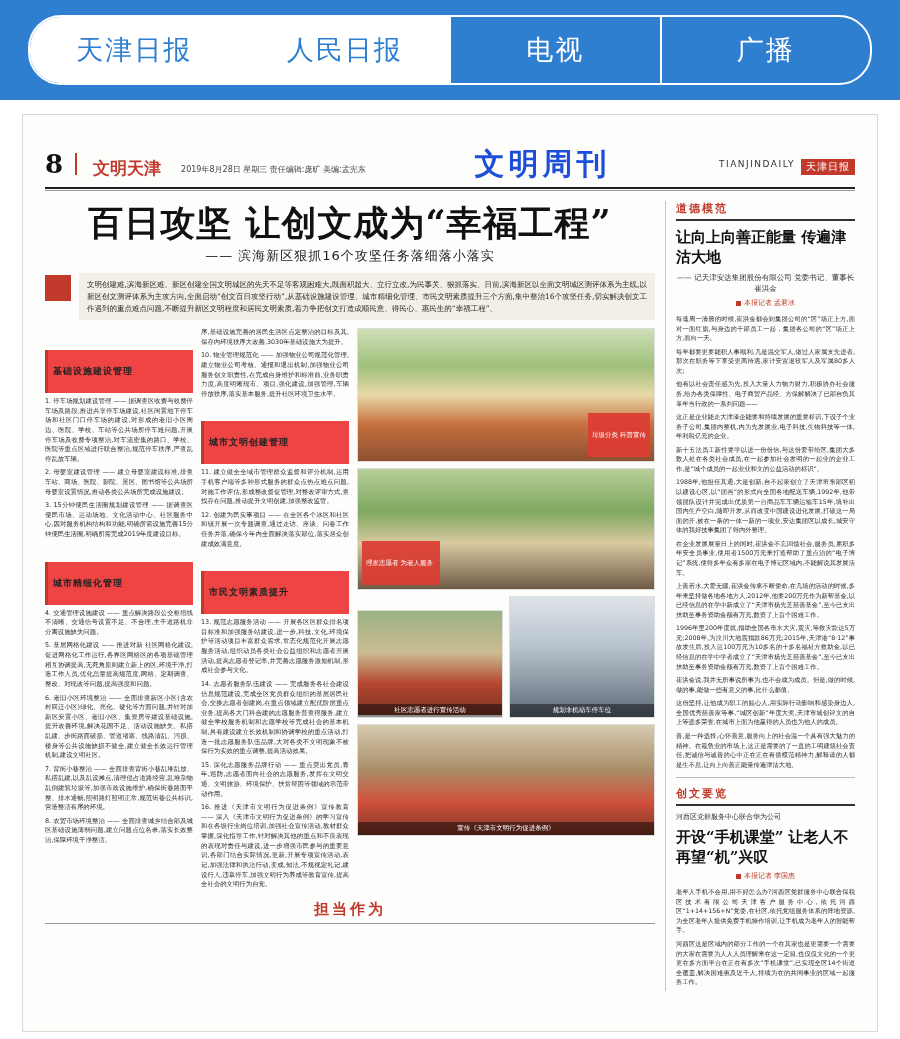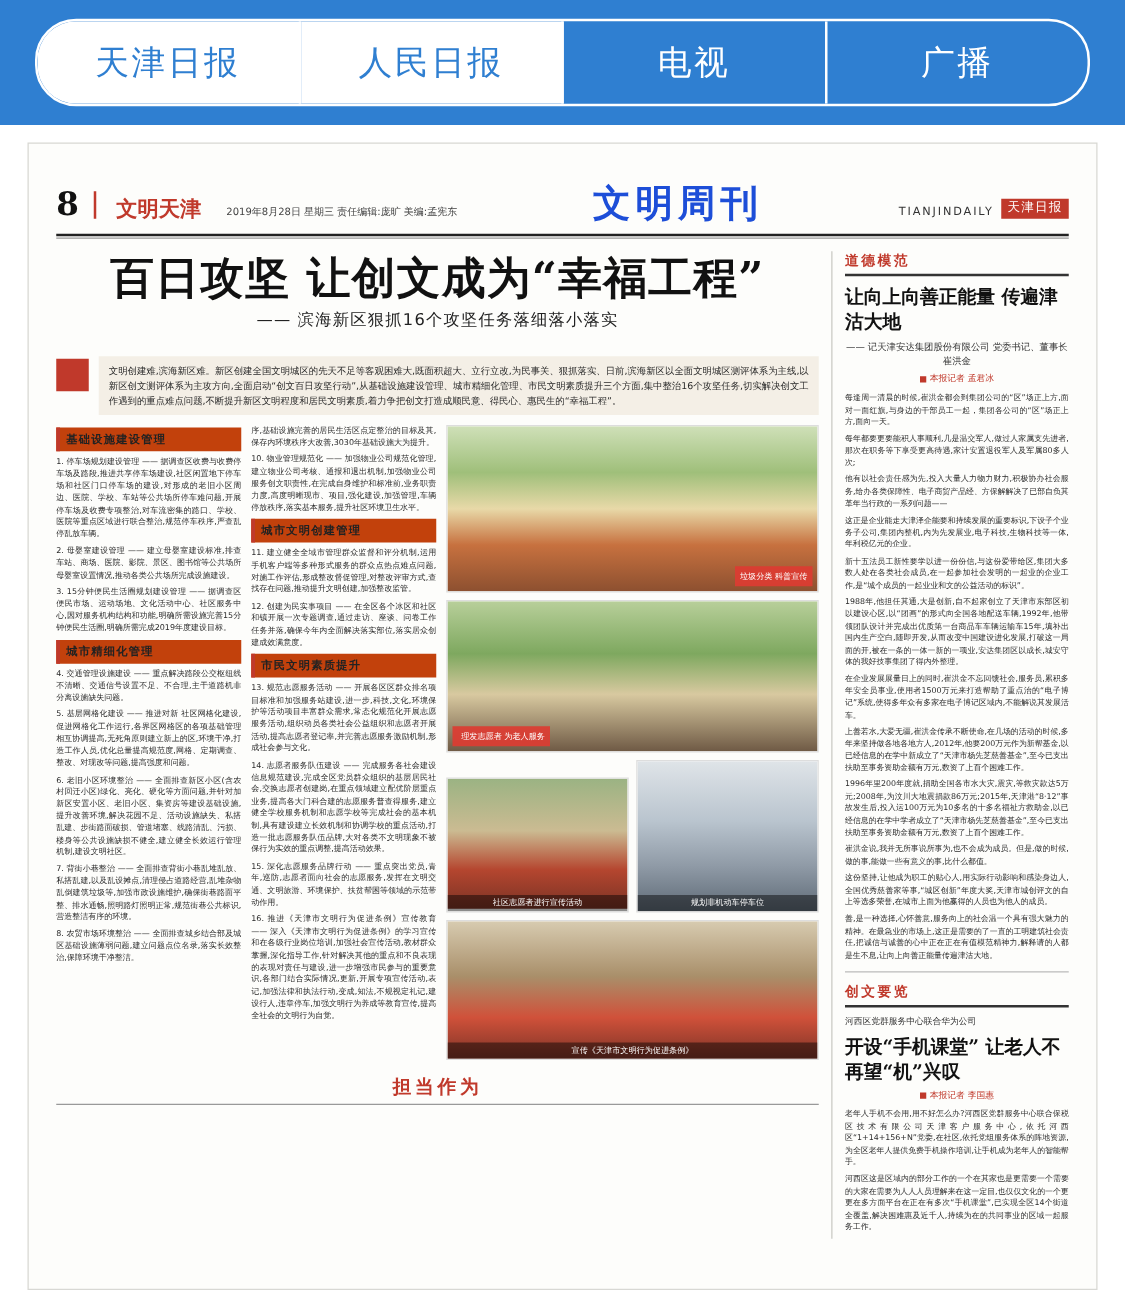--- a/index.html
+++ b/index.html
@@ -34,67 +34,67 @@
   .masthead{display:flex;align-items:flex-end;gap:10px;padding-bottom:6px;}
   .pageno{font-family:"DejaVu Serif","Liberation Serif",serif;font-size:26px;font-weight:bold;color:#111;line-height:1;}
   .vbar{width:2px;height:22px;background:#c0392b;margin:0 6px 2px 2px;}
   .sectionname{font-family:"DejaVu Serif","Liberation Serif",serif;font-size:17px;color:#c0392b;font-weight:bold;line-height:1;margin-top:27px;}
   .issueline{font-size:8px;color:#444;margin-left:10px;margin-bottom:2px;white-space:nowrap;}
   .weekly{
     flex:1;text-align:center;font-family:"DejaVu Serif","Liberation Serif",serif;
     font-size:30px;font-weight:bold;color:#1d4ed8;letter-spacing:4px;line-height:1;
     margin-bottom:-2px;
   }
-  .brandbox{display:flex;align-items:flex-end;gap:6px;margin-bottom:2px;}
+  .brandbox{display:flex;align-items:flex-start;gap:6px;margin-bottom:2px;}
   .brand-en{font-size:9px;letter-spacing:1.5px;color:#333;}
   .brand-seal{
     background:#c0392b;color:#fff;font-size:10px;padding:3px 5px;line-height:1;
     font-family:"DejaVu Serif","Liberation Serif",serif;letter-spacing:1px;
   }
   .ruleTop{height:2px;background:#222;margin:4px 0 0;}
   .ruleThin{height:1px;background:#999;margin-top:1px;}
 
   
   .body{display:flex;gap:10px;margin-top:10px;}
   .left{width:610px;}
   .right{width:182px;border-left:1px solid #c9c9c4;padding-left:10px;}
 
   
   .headline{
     font-family:"DejaVu Serif","Liberation Serif",serif;
     font-size:35px;font-weight:bold;color:#111;letter-spacing:1px;
     text-align:center;line-height:1.15;margin:2px 0 4px;
   }
-  .subhead{text-align:center;font-size:13px;color:#222;letter-spacing:1px;margin-bottom:20px;}
+  .subhead{text-align:center;font-size:13px;color:#222;letter-spacing:1px;margin-bottom:8px;}
 
   
   .lede{display:flex;gap:8px;margin-bottom:8px;}
   .lede-mark{width:26px;height:26px;background:#c0392b;flex:0 0 26px;margin-top:2px;}
   .lede-text{
     flex:1;font-size:7.5px;line-height:1.55;color:#2a2a2a;text-align:justify;
     background:#f4efe6;padding:6px 8px;
   }
 
   
   .mid{display:flex;gap:8px;}
   .txtcol{width:148px;}
   .photocol{width:298px;}
 
   .subtitle-bar{
-    background:#c2410c;border-left:3px solid #c0392b;
-    font-size:9px;font-weight:bold;color:#222;padding:3px 5px;margin:2px 0 4px;
+    background:#ef4444;border-left:3px solid #c0392b;
+    font-size:9px;font-weight:bold;color:#222;padding:15px 5px;margin:22px 0 4px;
     letter-spacing:1px;
   }
   .para{font-size:6.4px;line-height:1.5;color:#2b2b2b;text-align:justify;margin:0 0 4px;}
 
   
   .photo{position:relative;width:100%;border:1px solid #ddd;box-sizing:border-box;overflow:hidden;margin-bottom:6px;}
   .cap{
     position:absolute;right:4px;bottom:4px;background:rgba(220,60,50,.92);color:#fff;
-    font-size:6.5px;padding:4px 4px;line-height:1.3;max-width:70px;text-align:right;
+    font-size:6.5px;padding:18px 4px;line-height:1.3;max-width:70px;text-align:left;
   }
   .cap.left{left:4px;right:auto;}
   .capbar{
     position:absolute;left:0;right:0;bottom:0;background:rgba(0,0,0,.45);color:#fff;
     font-size:6.5px;padding:2px 4px;text-align:center;
   }
 
   
   .railhead{font-size:11px;color:#c0392b;font-weight:bold;letter-spacing:2px;border-bottom:2px solid #333;padding-bottom:3px;margin-bottom:6px;}
   .railtitle{font-family:"DejaVu Serif","Liberation Serif",serif;font-size:15px;font-weight:bold;color:#111;line-height:1.35;margin-bottom:4px;}

